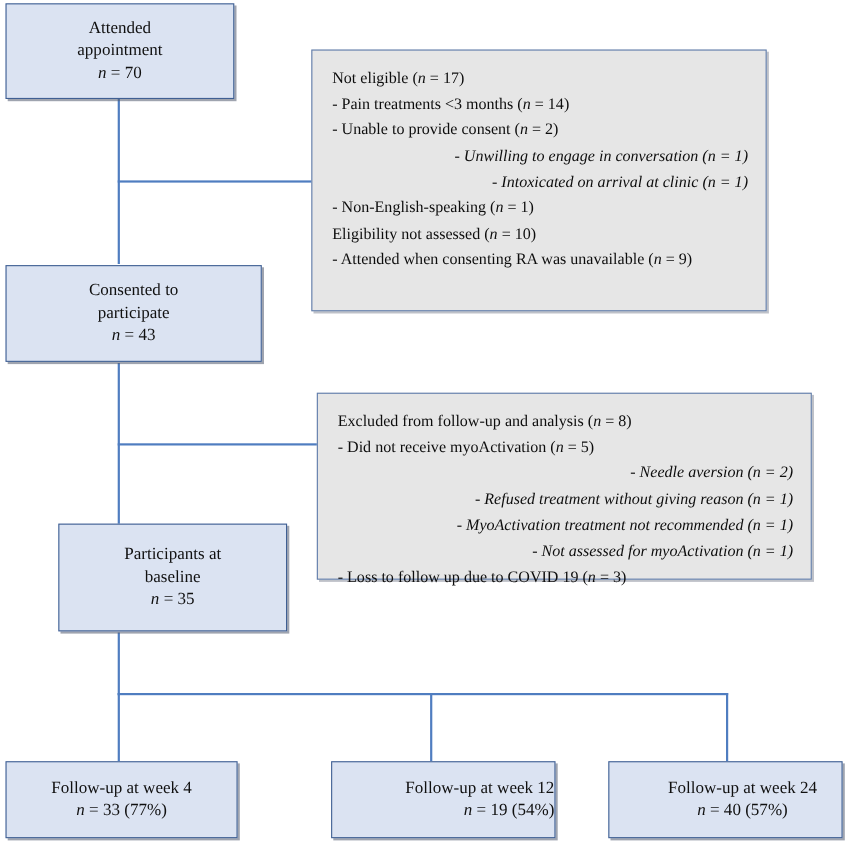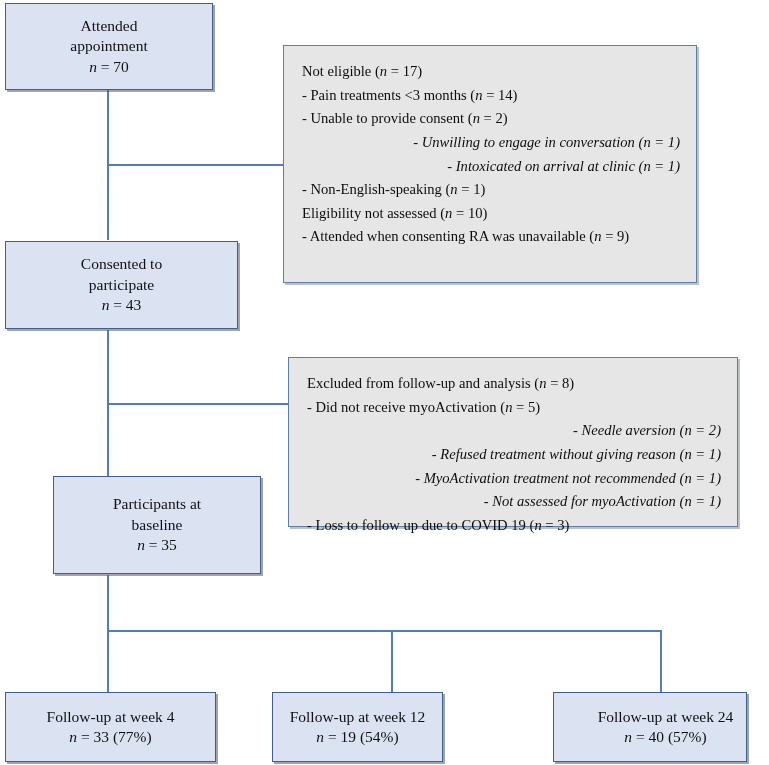--- a/index.html
+++ b/index.html
@@ -93,26 +93,26 @@
     <span class="ln">Participants at</span>
     <span class="ln">baseline</span>
     <span class="ln"><em class="v">n</em><span> = 35</span></span>
   </div>
 
   <div class="blue-box" style="left:5px; top:692px; width:211px; height:70px;">
     <span class="ln">Follow-up at week 4</span>
     <span class="ln"><em class="v">n</em><span> = 33 (77%)</span></span>
   </div>
 
-  <div class="blue-box" style="left:272px; top:692px; width:171px; height:70px;">
+  <div class="blue-box" style="left:301px; top:692px; width:204px; height:70px;align-items:flex-end;">
     <span class="ln">Follow-up at week 12</span>
     <span class="ln"><em class="v">n</em><span> = 19 (54%)</span></span>
   </div>
 
-  <div class="blue-box" style="left:553px; top:692px; width:194px; height:70px;padding-left:31px;">
+  <div class="blue-box" style="left:553px; top:692px; width:213px; height:70px;padding-left:31px;">
     <span class="ln">Follow-up at week 24</span>
     <span class="ln"><em class="v">n</em><span> = 40 (57%)</span></span>
   </div>
 
   <div class="grey-box" id="note-screening" style="left:283px; top:45px; width:414px; height:238px;">
       <div class="row ind1"><span>Not eligible (</span><em class="v">n</em><span> = 17)</span></div>
       <div class="row ind1"><span>- Pain treatments &lt;3 months (</span><em class="v">n</em><span> = 14)</span></div>
       <div class="row ind1"><span>- Unable to provide consent (</span><em class="v">n</em><span> = 2)</span></div>
       <div class="row ind2"><span>- Unwilling to engage in conversation (</span><em class="v">n</em><span> = 1)</span></div>
       <div class="row ind2"><span>- Intoxicated on arrival at clinic (</span><em class="v">n</em><span> = 1)</span></div>

